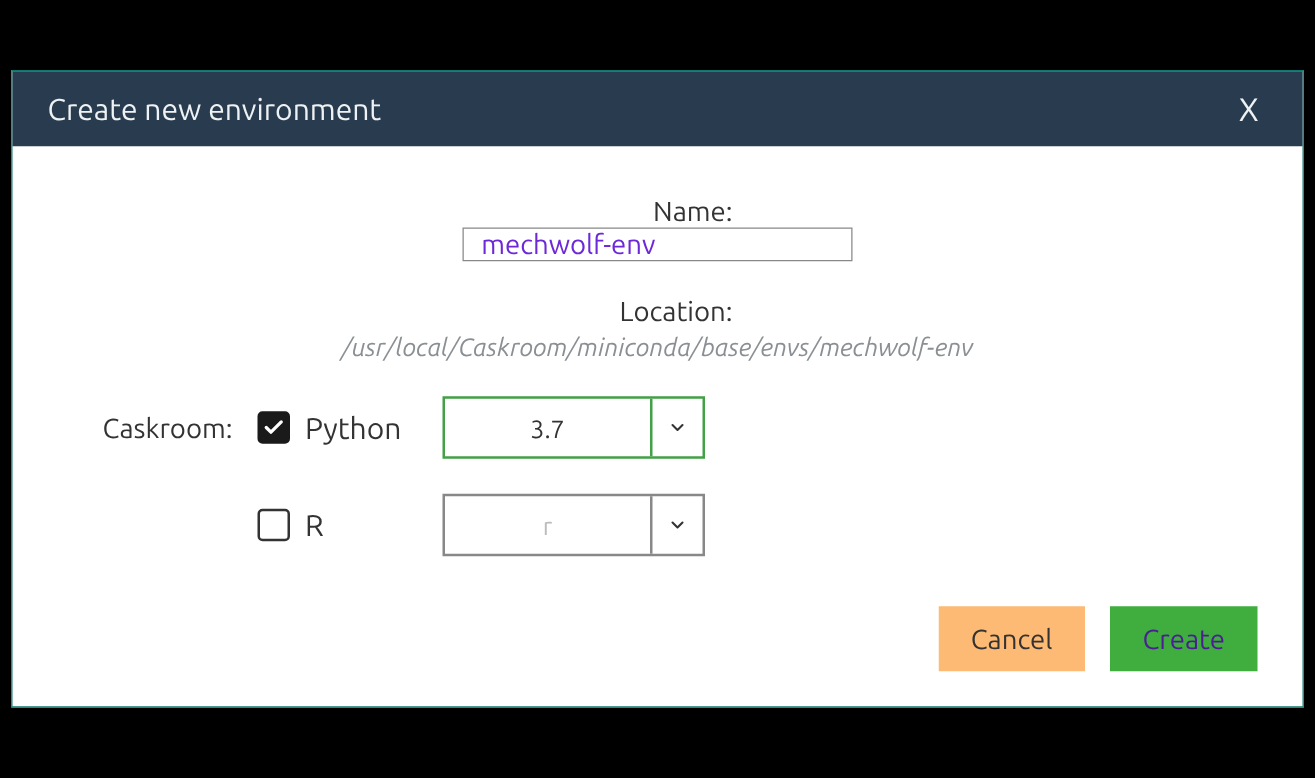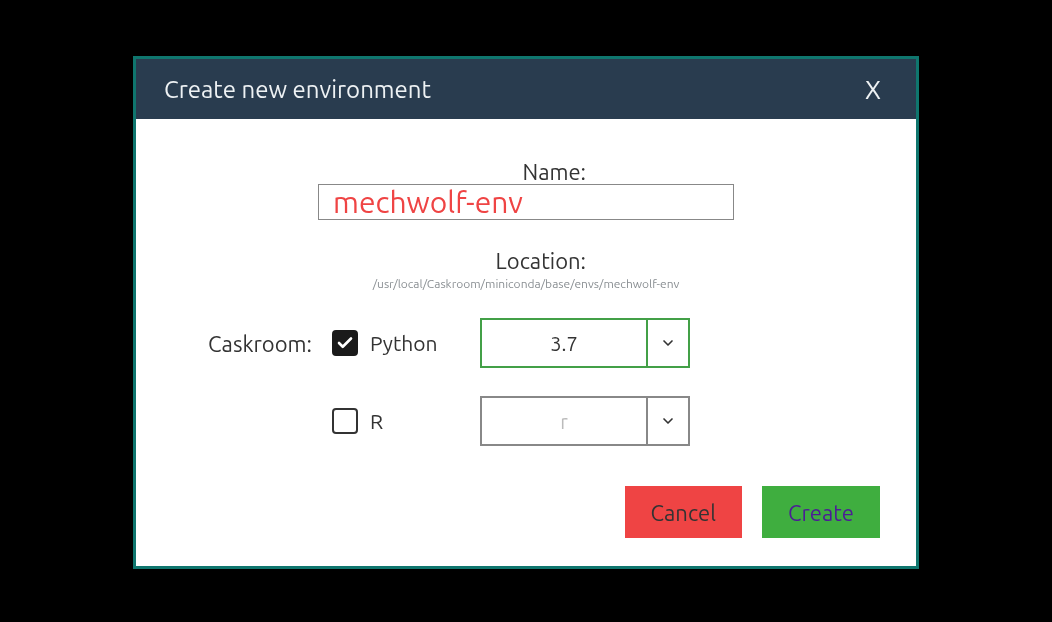--- a/index.html
+++ b/index.html
@@ -7,23 +7,23 @@
     background: #000;
     width: 1052px;
     height: 622px;
     font-family: "Ubuntu", "Segoe UI", "Helvetica Neue", Arial, sans-serif;
     display: flex;
     align-items: flex-start;
     justify-content: center;
     padding-top: 56px;
   }
   .dialog {
-    width: 786px;
+    width: 1034px;
     background: #fff;
-    border: 3px solid #0f766e;
+    border: 1px solid #0f766e;
   }
   .titlebar {
     background: #293c4f;
     height: 60px;
     display: flex;
     align-items: center;
     justify-content: space-between;
     padding: 0 28px;
   }
   .titlebar-title {
@@ -55,28 +55,29 @@
     text-align: right;
     padding-right: 20px;
     font-size: 22px;
     color: #333;
   }
   .name-input {
     flex: 1;
     height: 48px;
     border: 1px solid #888;
     padding: 0 14px;
-    font-size: 30px;
-    color: #ef4444;
+    font-size: 22px;
+    color: #6d28d9;
     font-family: inherit;
   }
   .location-value {
     flex: 1;
-    font-size: 12px;
+    font-size: 20px;
     color: #8a8f93;
+    font-style: italic;
     padding-top: 4px;
   }
   .packages-block {
     display: flex;
     flex-direction: column;
     gap: 28px;
   }
   .pkg-row {
     display: flex;
     align-items: center;
@@ -96,21 +97,21 @@
     cursor: pointer;
     flex-shrink: 0;
   }
   .checkbox.checked {
     background: #1a1a1a;
     border-color: #1a1a1a;
   }
   .checkbox.checked svg { display: block; }
   .checkbox svg { display: none; width: 18px; height: 18px; }
   .pkg-name {
-    font-size: 21px;
+    font-size: 24px;
     color: #333;
     width: 110px;
   }
   .version-select {
     display: flex;
     height: 50px;
     border: 2px solid #888;
     width: 210px;
     cursor: pointer;
   }
@@ -147,21 +148,21 @@
   }
   .btn {
     height: 52px;
     padding: 0 26px;
     font-size: 22px;
     border: none;
     cursor: pointer;
     font-family: inherit;
   }
   .btn-cancel {
-    background: #ef4444;
+    background: #fdba74;
     color: #333;
   }
   .btn-create {
     background: #3fae3f;
     color: #4c1d95;
   }
 </style>
 </head>
 <body>
 

